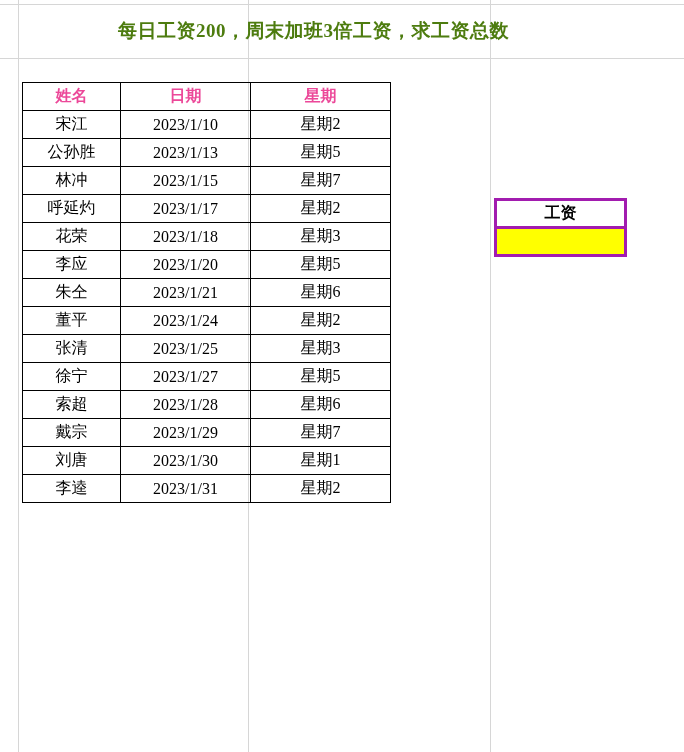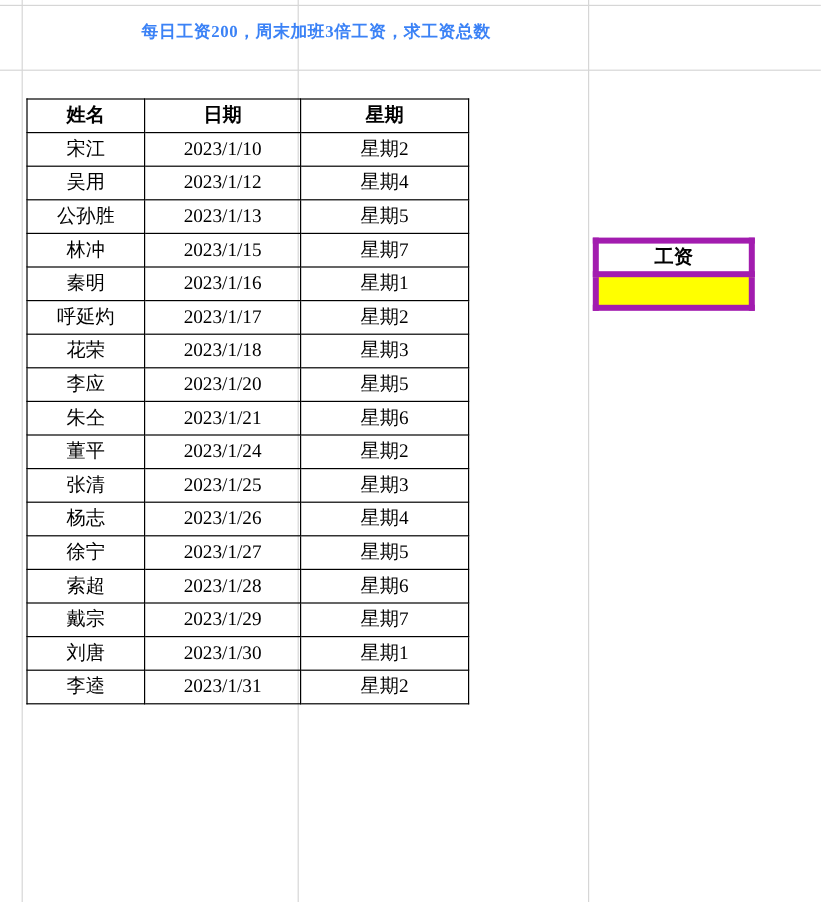--- a/index.html
+++ b/index.html
@@ -32,60 +32,60 @@
     left: 0;
     height: 1px;
     width: 100%;
     background: #d6d6d6;
   }
   .title {
     position: absolute;
     left: 118px;
     top: 18px;
     width: 460px;
-    color: #3b82f6;
+    color: #4d7c0f;
     font-weight: bold;
-    font-size: 14px;
+    font-size: 19px;
     font-family: "SimSun","宋体",serif;
     letter-spacing: 0.5px;
   }
   table.data {
     position: absolute;
     left: 22px;
     top: 82px;
     border-collapse: collapse;
   }
   table.data th, table.data td {
     border: 1px solid #000;
     text-align: center;
     vertical-align: middle;
     height: 28px;
     font-size: 16px;
     padding: 0;
   }
   table.data th {
-    color: #000000;
+    color: #ec4899;
     font-weight: bold;
     font-family: "SimSun","宋体",serif;
   }
   table.data td {
     color: #000;
     font-family: "SimSun","宋体",serif;
   }
   .col-name { width: 98px; }
   .col-date { width: 130px; }
   .col-week { width: 140px; }
   table.salary {
     position: absolute;
     left: 494px;
     top: 198px;
     border-collapse: collapse;
   }
   table.salary th, table.salary td {
-    border: 5px solid #a21caf;
+    border: 3px solid #a21caf;
     text-align: center;
     vertical-align: middle;
     height: 28px;
     width: 130px;
     font-size: 16px;
     padding: 0;
     font-family: "SimSun","宋体",serif;
   }
   table.salary th {
     color: #000;
@@ -117,40 +117,30 @@
       <th class="col-week">星期</th>
     </tr>
   </thead>
   <tbody id="table-body">
       <tr>
         <td class="col-name">宋江</td>
         <td class="col-date">2023/1/10</td>
         <td class="col-week">星期2</td>
       </tr>
       <tr>
-        <td class="col-name">吴用</td>
-        <td class="col-date">2023/1/12</td>
-        <td class="col-week">星期4</td>
-      </tr>
-      <tr>
         <td class="col-name">公孙胜</td>
         <td class="col-date">2023/1/13</td>
         <td class="col-week">星期5</td>
       </tr>
       <tr>
         <td class="col-name">林冲</td>
         <td class="col-date">2023/1/15</td>
         <td class="col-week">星期7</td>
       </tr>
       <tr>
-        <td class="col-name">秦明</td>
-        <td class="col-date">2023/1/16</td>
-        <td class="col-week">星期1</td>
-      </tr>
-      <tr>
         <td class="col-name">呼延灼</td>
         <td class="col-date">2023/1/17</td>
         <td class="col-week">星期2</td>
       </tr>
       <tr>
         <td class="col-name">花荣</td>
         <td class="col-date">2023/1/18</td>
         <td class="col-week">星期3</td>
       </tr>
       <tr>
@@ -167,25 +157,20 @@
         <td class="col-name">董平</td>
         <td class="col-date">2023/1/24</td>
         <td class="col-week">星期2</td>
       </tr>
       <tr>
         <td class="col-name">张清</td>
         <td class="col-date">2023/1/25</td>
         <td class="col-week">星期3</td>
       </tr>
       <tr>
-        <td class="col-name">杨志</td>
-        <td class="col-date">2023/1/26</td>
-        <td class="col-week">星期4</td>
-      </tr>
-      <tr>
         <td class="col-name">徐宁</td>
         <td class="col-date">2023/1/27</td>
         <td class="col-week">星期5</td>
       </tr>
       <tr>
         <td class="col-name">索超</td>
         <td class="col-date">2023/1/28</td>
         <td class="col-week">星期6</td>
       </tr>
       <tr>

